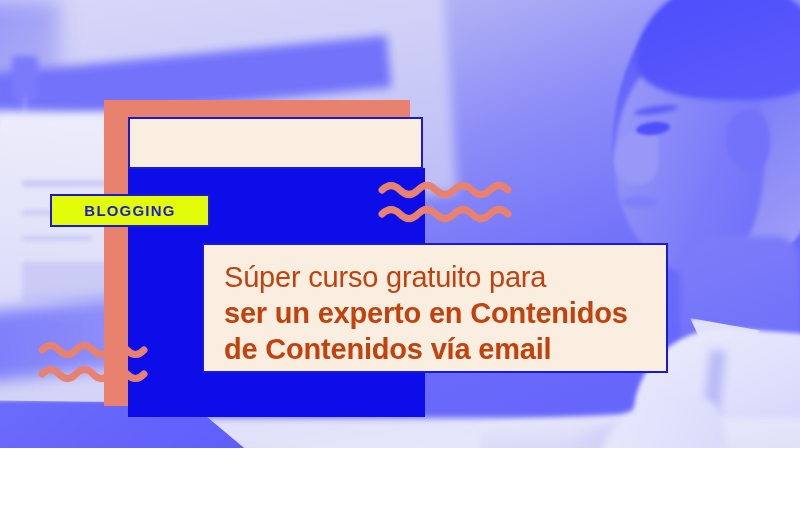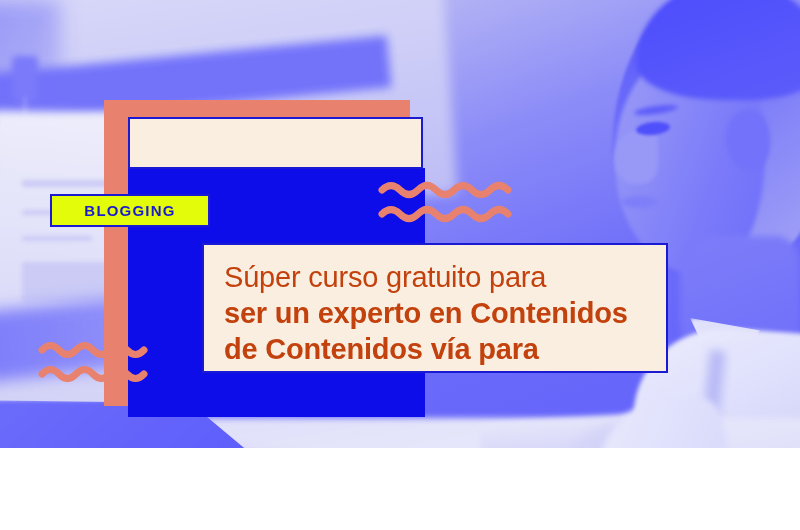--- a/index.html
+++ b/index.html
@@ -418,16 +418,16 @@
     <path d="M4 36 q8.5 -9 17 0 t17 0 t17 0 t17 0 t17 0 t17 0" fill="none" stroke="#e8826e" stroke-width="7" stroke-linecap="round"></path>
   </svg>
 
   <div class="badge">
     <span>BLOGGING</span>
   </div>
 
   <div class="title-card">
     <div class="title-line">Súper curso gratuito para</div>
     <div class="title-line bold">ser un experto en Contenidos</div>
-    <div class="title-line bold">de Contenidos vía para</div>
+    <div class="title-line bold">de Contenidos vía email</div>
   </div>
 
 </div>
 
 </body></html>

